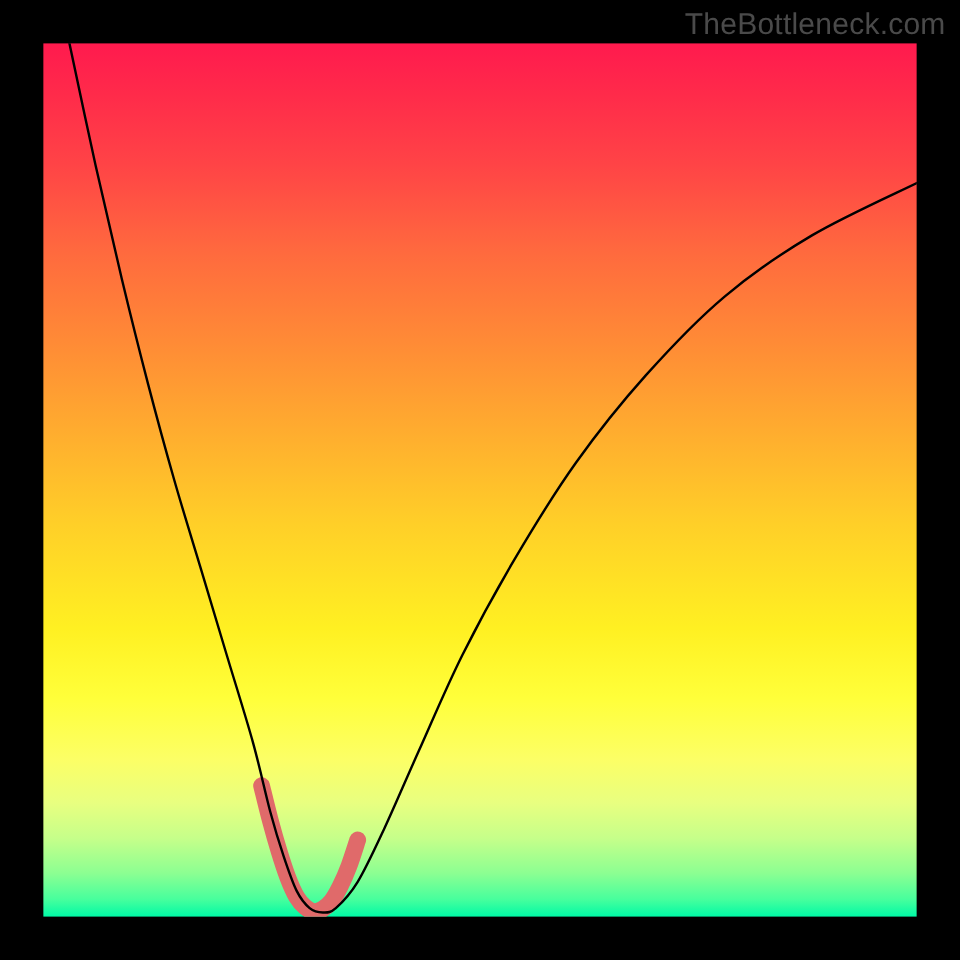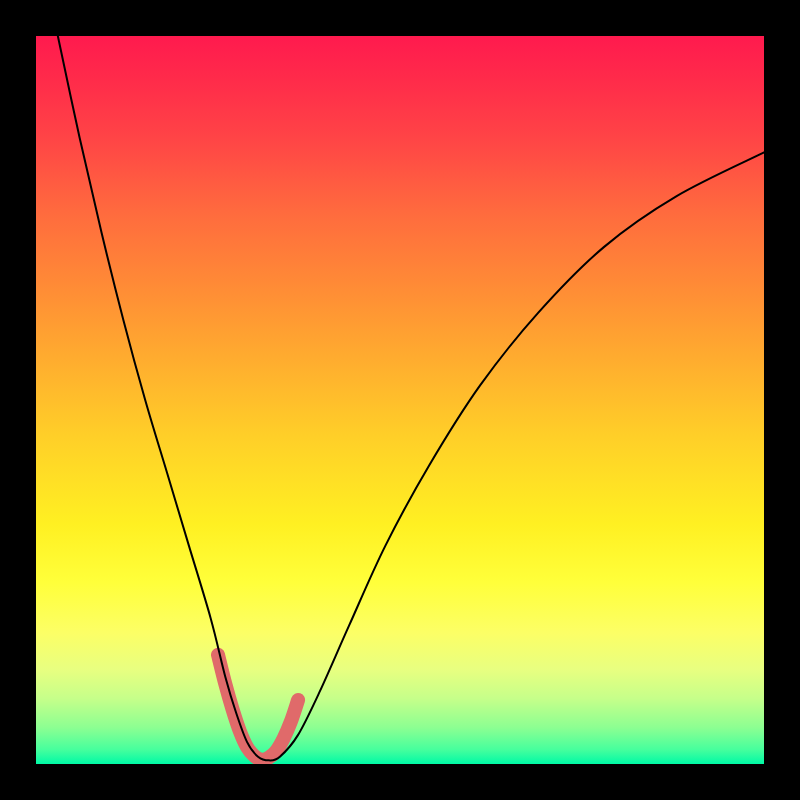--- a/index.html
+++ b/index.html
@@ -66,20 +66,21 @@
     width: 100%;
     height: 100%;
     overflow: visible;
   }
 </style>
 </head>
 <body>
 
 <div class="frame">
 
+  <div class="watermark">TheBottleneck.com</div>
 
   <div class="plot">
     <div class="gradient"></div>
     <svg class="curve" viewBox="0 0 100 100" preserveAspectRatio="none">
       <path id="highlight-path" fill="none" vector-effect="non-scaling-stroke" d="M 25,85 C 25.166666666666668,85.66666666666667 25.666666666666668,87.75 26,89 C 26.333333333333332,90.25 26.666666666666664,91.41666666666667 27,92.5 C 27.333333333333336,93.58333333333333 27.66666666666667,94.63333333333333 28.000000000000004,95.5 C 28.333333333333336,96.36666666666667 28.666666666666664,97.13333333333334 28.999999999999996,97.7 C 29.33333333333333,98.26666666666667 29.666666666666664,98.61666666666667 30,98.9 C 30.333333333333336,99.18333333333334 30.666666666666668,99.36666666666667 31,99.4 C 31.333333333333332,99.43333333333334 31.666666666666668,99.3 32,99.1 C 32.333333333333336,98.89999999999999 32.666666666666664,98.63333333333334 33,98.2 C 33.333333333333336,97.76666666666667 33.666666666666664,97.16666666666667 34,96.5 C 34.333333333333336,95.83333333333333 34.666666666666664,95.08333333333334 35,94.2 C 35.333333333333336,93.31666666666666 35.833333333333336,91.7 36,91.2" stroke="#e06a6a" stroke-width="14" stroke-linecap="round" stroke-linejoin="round"></path>
       <path id="main-path" fill="none" vector-effect="non-scaling-stroke" d="M 3,0 C 3.5,2.3333333333333335 5,9.5 6,14 C 7,18.5 8,22.833333333333332 9,27 C 10,31.166666666666668 11,35.166666666666664 12,39 C 13,42.833333333333336 14,46.5 15,50 C 16,53.5 17,56.666666666666664 18,60 C 19,63.333333333333336 20,66.66666666666667 21,70 C 22,73.33333333333333 23.166666666666668,77 24,80 C 24.833333333333332,83 25.416666666666664,85.83333333333333 26,88 C 26.583333333333336,90.16666666666667 27.000000000000004,91.5 27.500000000000004,93 C 28.000000000000004,94.5 28.499999999999996,96 28.999999999999996,97 C 29.499999999999996,98 30,98.58333333333333 30.5,99 C 31,99.41666666666667 31.5,99.5 32,99.5 C 32.5,99.5 32.833333333333336,99.58333333333333 33.5,99 C 34.166666666666664,98.41666666666667 35.083333333333336,97.5 36,96 C 36.916666666666664,94.5 37.833333333333336,92.5 39,90 C 40.166666666666664,87.5 41.5,84.33333333333333 43,81 C 44.5,77.66666666666667 46.166666666666664,73.66666666666667 48,70 C 49.833333333333336,66.33333333333333 51.833333333333336,62.666666666666664 54,59 C 56.166666666666664,55.333333333333336 58.5,51.5 61,48 C 63.5,44.5 66.16666666666667,41.166666666666664 69,38 C 71.83333333333333,34.833333333333336 74.83333333333333,31.666666666666668 78,29 C 81.16666666666667,26.333333333333332 84.33333333333333,24.166666666666668 88,22 C 91.66666666666667,19.833333333333332 98,17 100,16" stroke="#000000" stroke-width="2" stroke-linecap="round" stroke-linejoin="round"></path>
     </svg>
   </div>
 
 </div>

